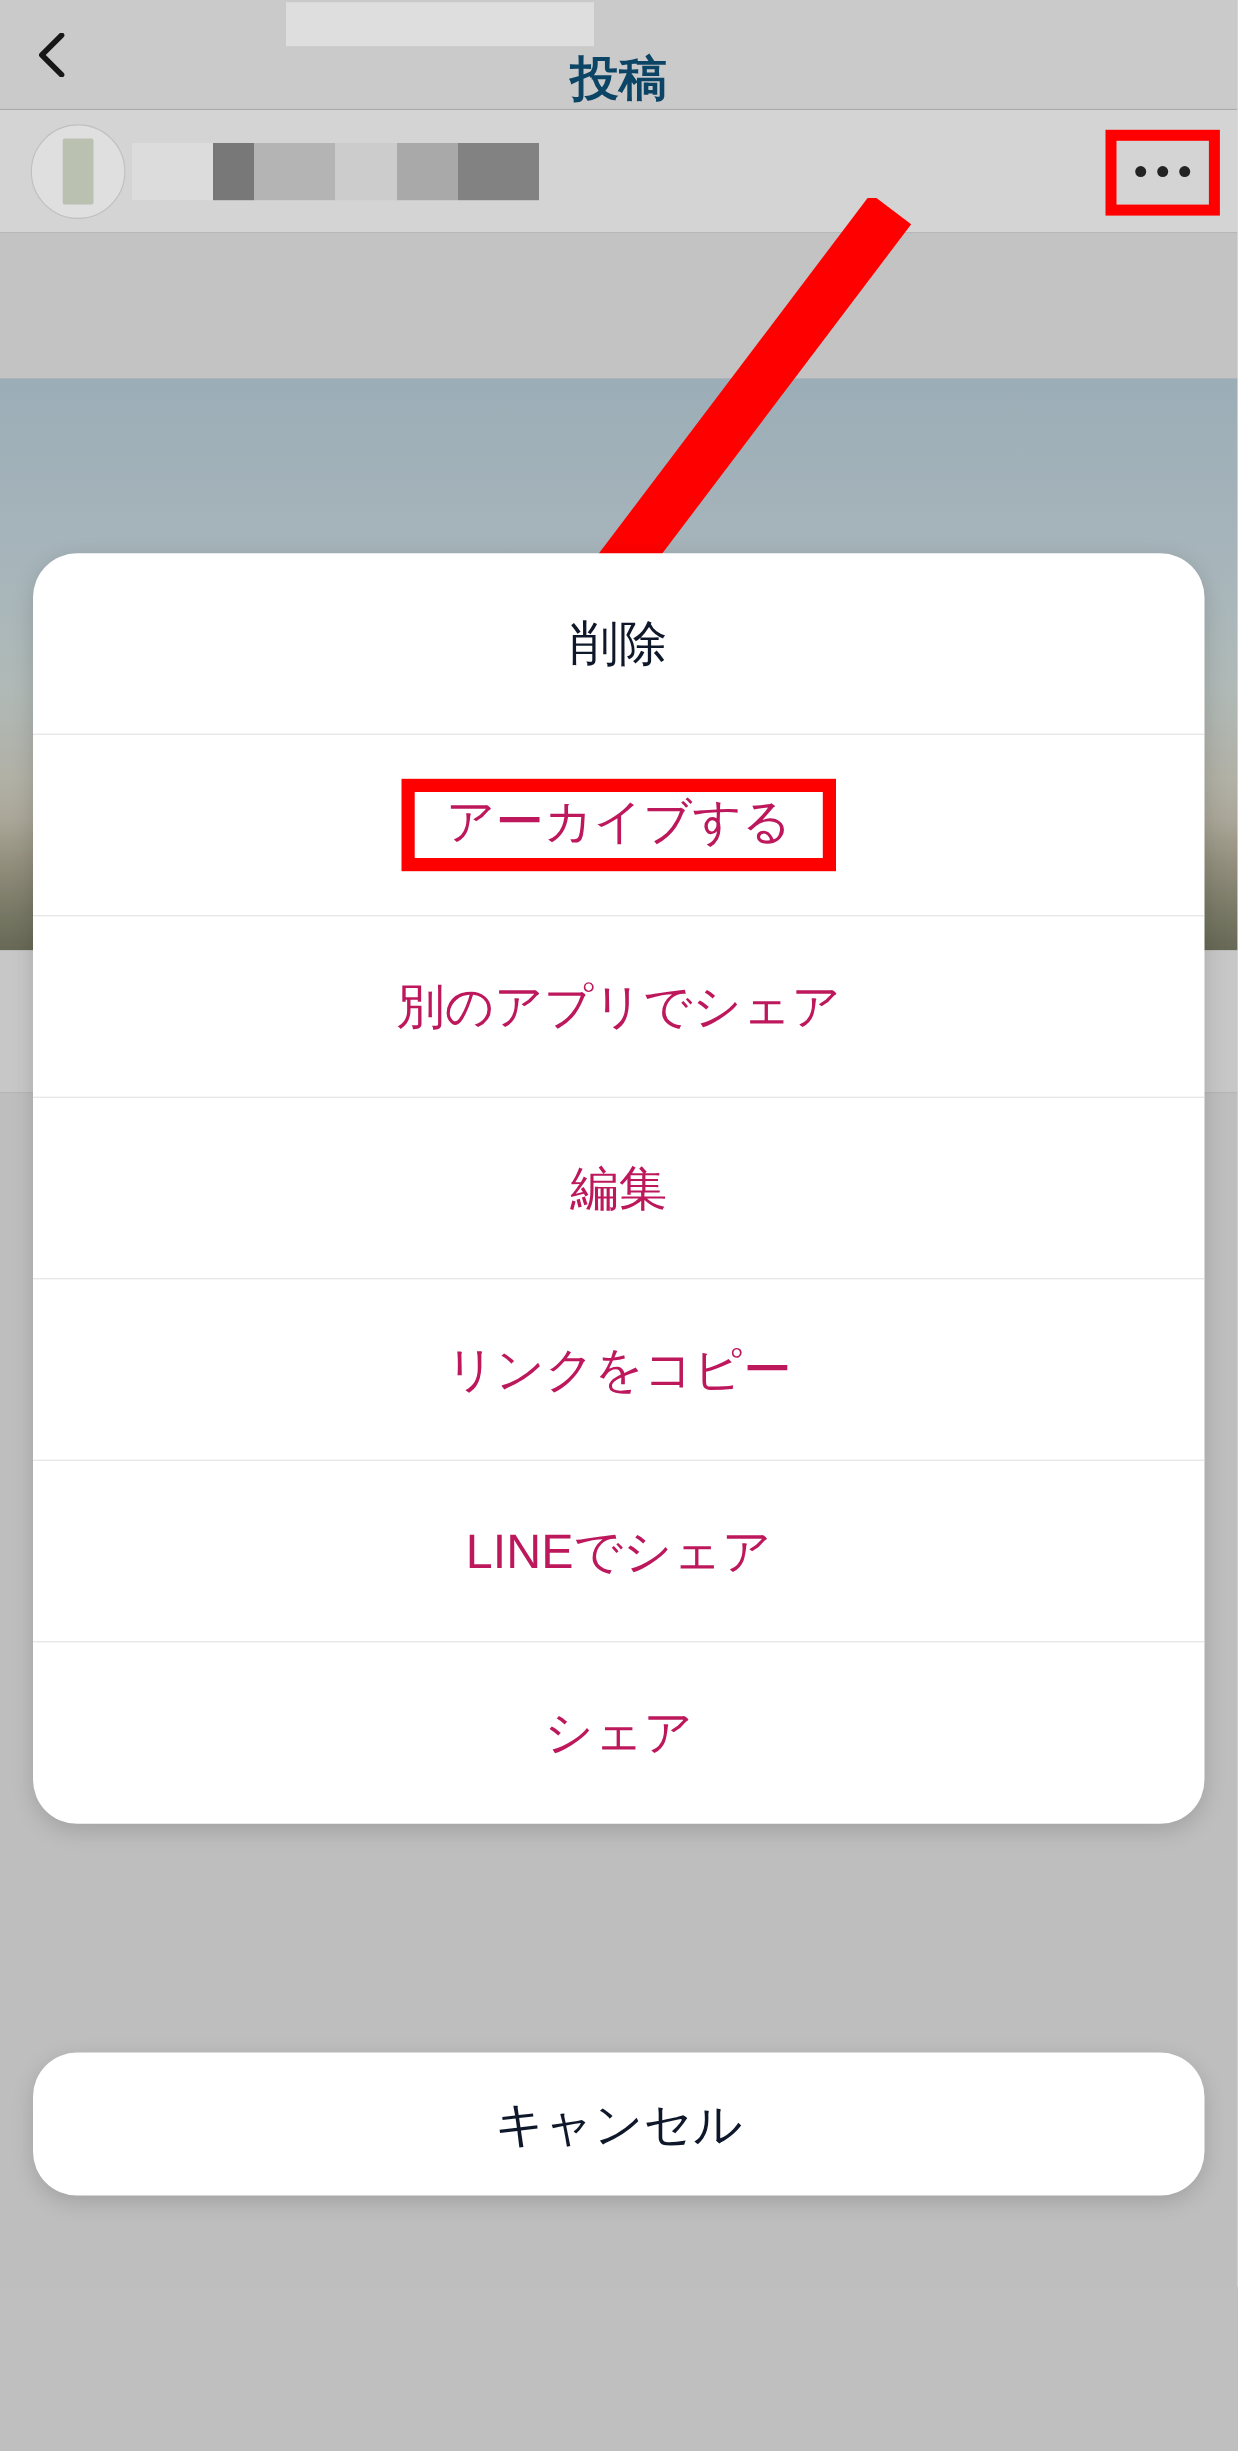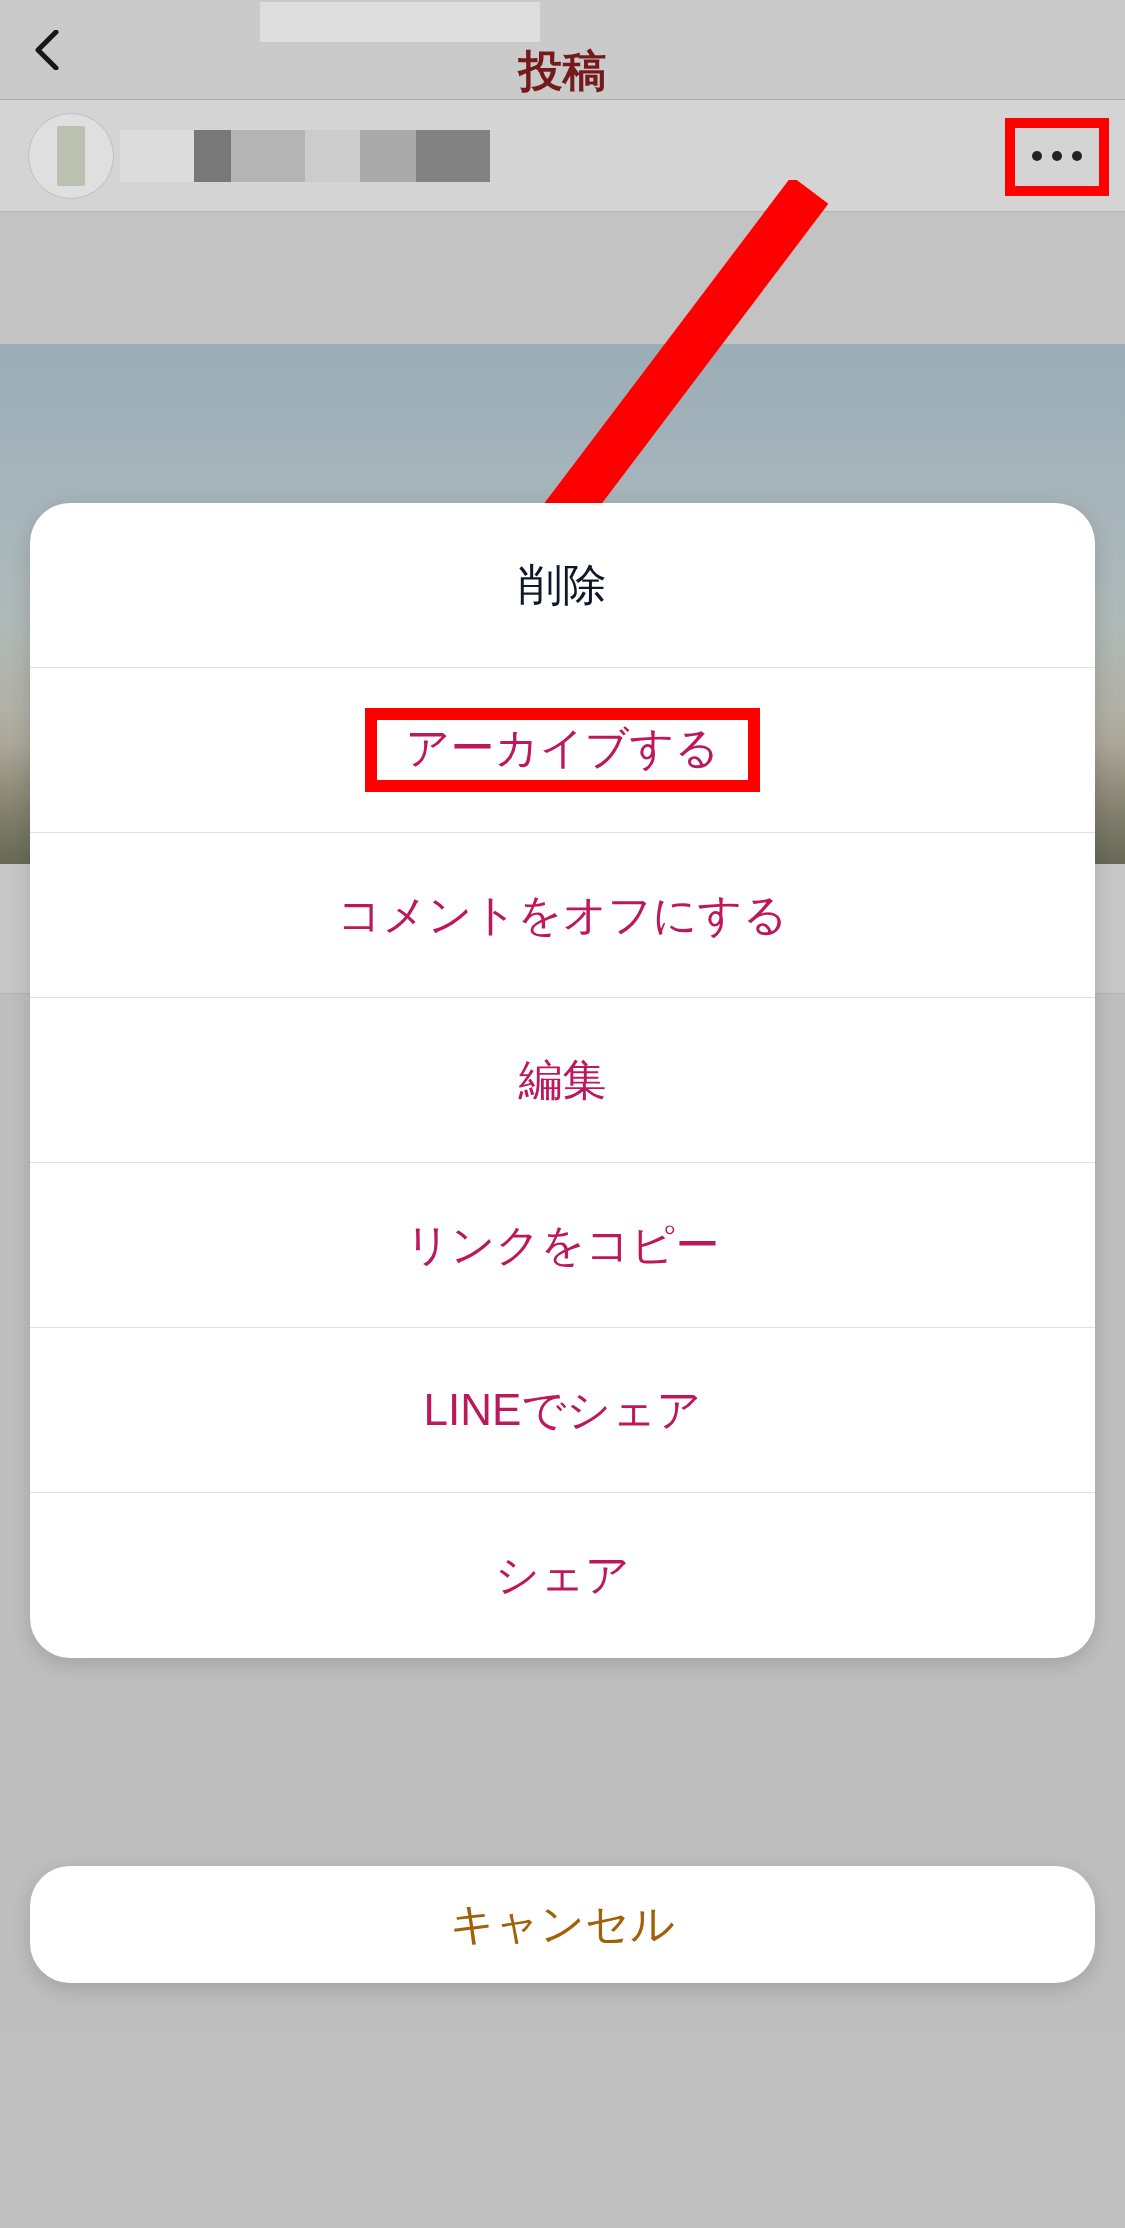--- a/index.html
+++ b/index.html
@@ -15,21 +15,21 @@
     .back-chevron {
       position: absolute; left: 28px; top: 50%; transform: translateY(-50%);
       width: 40px; height: 40px;
     }
     .header-top-blur {
       position: absolute; top: 2px; left: 260px; width: 280px; height: 40px;
       background: #f1f1f1;
     }
     .header-title {
       position: absolute; top: 42px; width: 100%; text-align: center;
-      font-size: 44px; font-weight: 700; color: #7f1d1d;
+      font-size: 44px; font-weight: 700; color: #0c4a6e;
     }
 
     
     .post-row {
       position: absolute; top: 100px; left: 0; width: 100%; height: 112px;
       background: #e6e6e6; border-bottom: 1px solid #c4c4c4;
     }
     .avatar {
       position: absolute; left: 28px; top: 50%; transform: translateY(-50%);
       width: 86px; height: 86px; border-radius: 50%; background: #f2f2f2;
@@ -94,23 +94,23 @@
       border-bottom: 1px solid #e1e1e1; font-size: 44px; color: #be185d;
     }
     .action-item:last-child { border-bottom: none; }
     .action-item.delete { color: #0f172a; }
     .archive-highlight{
       display:inline-block; border:12px solid #ff0000; padding:6px 28px 10px 28px; line-height:1;
     }
 
     .cancel-sheet {
       position: absolute; left: 30px; right: 30px; top: 1866px;
-      height: 117px; background: #fff; border-radius: 40px;
+      height: 130px; background: #fff; border-radius: 40px;
       display: flex; align-items: center; justify-content: center;
-      font-size: 44px; color: #a16207; box-shadow: 0 6px 20px rgba(0,0,0,.15);
+      font-size: 44px; color: #0f172a; box-shadow: 0 6px 20px rgba(0,0,0,.15);
     }
 
     
     .arrow-svg{
       position:absolute; left:410px; top:180px; width:420px; height:480px;
       pointer-events:none;
     }
   </style>
 </head>
 <body>
@@ -156,21 +156,21 @@
     <polygon points="30,480 170,400 70,330" fill="#ff0000"></polygon>
   </svg>
 
   <div class="action-sheet">
     <div class="action-item delete">削除</div>
     <div class="action-item">
       <span class="archive-highlight">
         <span>アーカイブする</span>
       </span>
     </div>
-    <div class="action-item">コメントをオフにする</div>
+    <div class="action-item">別のアプリでシェア</div>
     <div class="action-item">編集</div>
     <div class="action-item">リンクをコピー</div>
     <div class="action-item">LINEでシェア</div>
     <div class="action-item">シェア</div>
   </div>
 
   <div class="cancel-sheet">キャンセル</div>
 
 </div>
 

